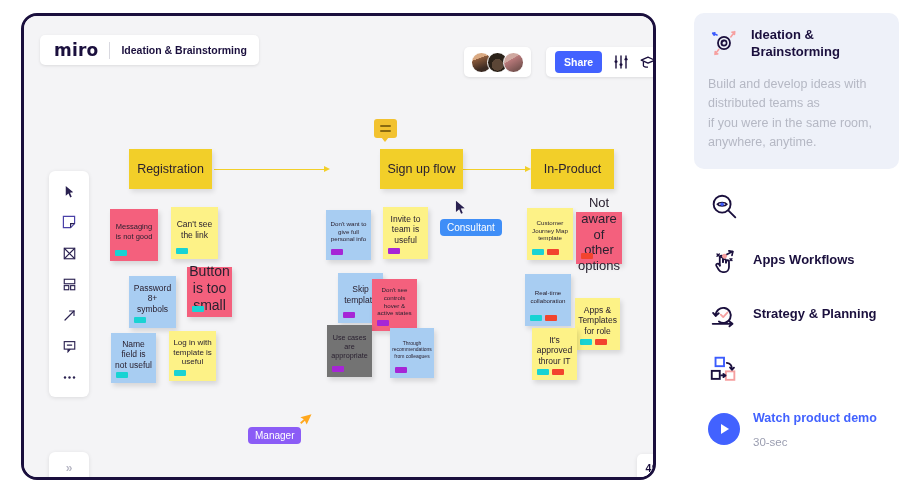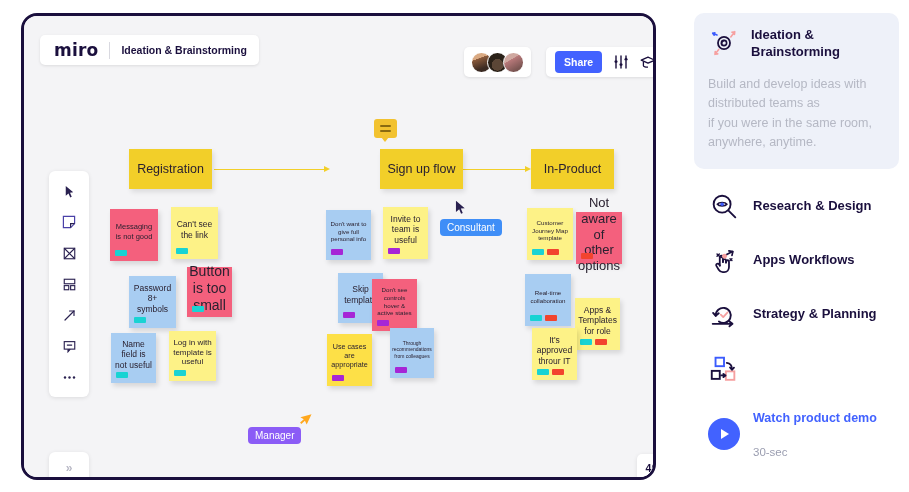--- a/index.html
+++ b/index.html
@@ -166,21 +166,21 @@
   #demo-play {
     width: 32px; height: 32px; border-radius: 50%; background: #4262ff;
     display: flex; align-items: center; justify-content: center; flex: none;
   }
   #demo-play:after {
     content: ""; width: 0; height: 0; margin-left: 2px;
     border-top: 5px solid transparent; border-bottom: 5px solid transparent;
     border-left: 8px solid #fff;
   }
   #demo-title { font-size: 12.5px; font-weight: 700; color: #4262ff; line-height: 1.3; }
-  #demo-sub { font-size: 11.5px; color: #9a9db0; margin-top: 20px; }
+  #demo-sub { font-size: 11.5px; color: #9a9db0; margin-top: 10px; }
 </style>
 </head>
 <body>
 
 <div id="root">
 
   <div id="board-window">
     <div id="canvas-bg"></div>
 
     <div id="logo-pill">
@@ -344,21 +344,21 @@
           <span class="tags">
             <span class="tag" style="background: rgb(166, 38, 214);"></span>
           </span>
         </div>
         <div class="note" style="left: 348px; top: 263px; width: 45px; height: 52px; background: rgb(244, 96, 125); font-size: 6.2px;">
           <span>Don't see controls hover &amp; active states</span>
           <span class="tags">
             <span class="tag" style="background: rgb(166, 38, 214);"></span>
           </span>
         </div>
-        <div class="note" style="left: 303px; top: 318px; width: 45px; height: 52px; background: #fde047; font-size: 7.2px;">
+        <div class="note" style="left: 303px; top: 309px; width: 45px; height: 52px; background: #737373; font-size: 7.2px;">
           <span>Use cases are appropriate</span>
           <span class="tags">
             <span class="tag" style="background: rgb(166, 38, 214);"></span>
           </span>
         </div>
         <div class="note" style="left: 366px; top: 312px; width: 44px; height: 50px; background: rgb(168, 205, 242); font-size: 5px;">
           <span>Through recommendations from colleagues</span>
           <span class="tags">
             <span class="tag" style="background: rgb(166, 38, 214);"></span>
           </span>
@@ -432,21 +432,20 @@
 
     <div class="side-item">
       <span class="si-icon">
         <svg viewBox="0 0 34 34" width="32" height="32" fill="none" stroke="#1a0f3d" stroke-width="2">
           <circle cx="15" cy="14" r="9"></circle>
           <path d="M21.8 20.8 29 28" stroke-linecap="round"></path>
           <path d="M10 14c1.6-2.4 8.4-2.4 10 0-1.6 2.4-8.4 2.4-10 0z" stroke-width="1.8"></path>
           <circle cx="15" cy="14" r="1.9" fill="#3b5bfd" stroke="none"></circle>
         </svg>
       </span>
-      <span class="si-label">Research &amp; Design</span>
     </div>
 
     <div class="side-item">
       <span class="si-icon">
         <svg viewBox="0 0 34 34" width="32" height="32" fill="none" stroke="#1a0f3d" stroke-width="1.9" stroke-linecap="round" stroke-linejoin="round">
           <path d="M12.5 22v-9a1.7 1.7 0 0 1 3.4 0v4.6"></path>
           <path d="M15.9 18.2v-1.6a1.6 1.6 0 0 1 3.2 0v1.8"></path>
           <path d="M19.1 18.8v-1a1.6 1.6 0 0 1 3.2 0v5.6c0 3.1-2.1 5.4-5 5.4h-1.6c-2.2 0-3.3-1-4.3-2.6l-2.5-4c-.5-.9-.1-1.9.8-2.3.8-.3 1.7 0 2.2.7l.7 1.1"></path>
           <path d="M13.8 13.2 26 7" stroke-width="1.8"></path>
           <path d="M22.2 6.2 26.4 7l-.9 4" stroke-width="1.8"></path>

